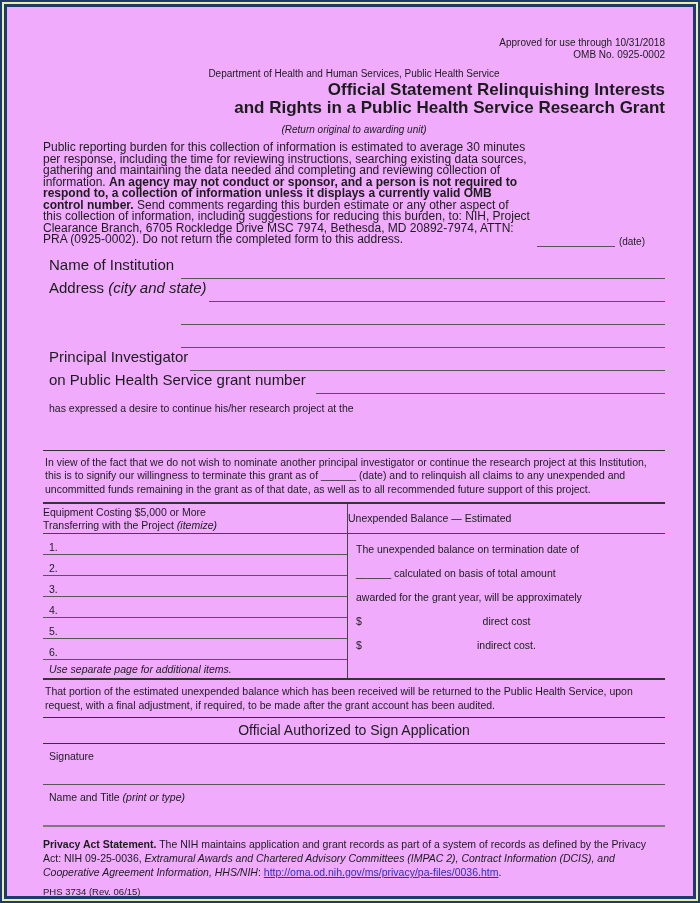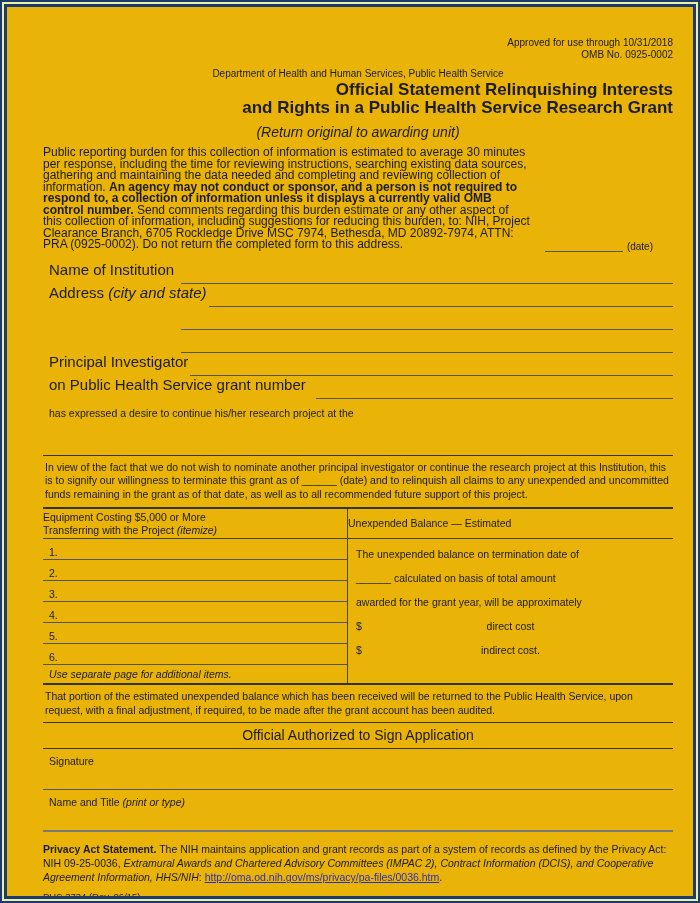--- a/index.html
+++ b/index.html
@@ -6,31 +6,31 @@
   html,body { margin:0; padding:0; background:#ffffff; }
   .outer {
     width:700px; height:903px;
     border:2px solid #1d3a6c;
     font-family:"Liberation Sans", sans-serif;
   }
   .mid { width:100%; height:100%; border:2px solid #e9efa4; }
   .page {
     width:100%; height:100%;
     border:3px solid #1d3a6c;
-    background:#eab308;
+    background:#f0abfc;
     color:#1c1c1c;
-    padding:30px 20px 0 36px;
+    padding:30px 28px 0 36px;
     overflow:hidden;
   }
 
   
   .approval-block { text-align:right; font-size:10px; line-height:11.5px; }
   .department { text-align:center; font-size:10px; margin-top:8px; }
   .form-title { text-align:right; font-size:17px; line-height:17.5px; font-weight:bold; margin:2px 0 0 0; }
-  .return-note { text-align:center; font-size:14px; font-style:italic; margin-top:8px; }
+  .return-note { text-align:center; font-size:10px; font-style:italic; margin-top:8px; }
 
   
   .burden-wrap { position:relative; margin-top:7px; }
   .burden-text { width:487px; font-size:12px; line-height:11.5px; margin:0; }
   .date-row { position:absolute; right:20px; bottom:-1px; font-size:10px; white-space:nowrap; }
   .date-blank { display:inline-block; width:78px; height:11px; border-bottom:1px solid #555; margin-right:4px; vertical-align:bottom; }
 
   
   .fields { margin-top:10px; }
   .field-row { display:flex; height:23px; font-size:15px; }

